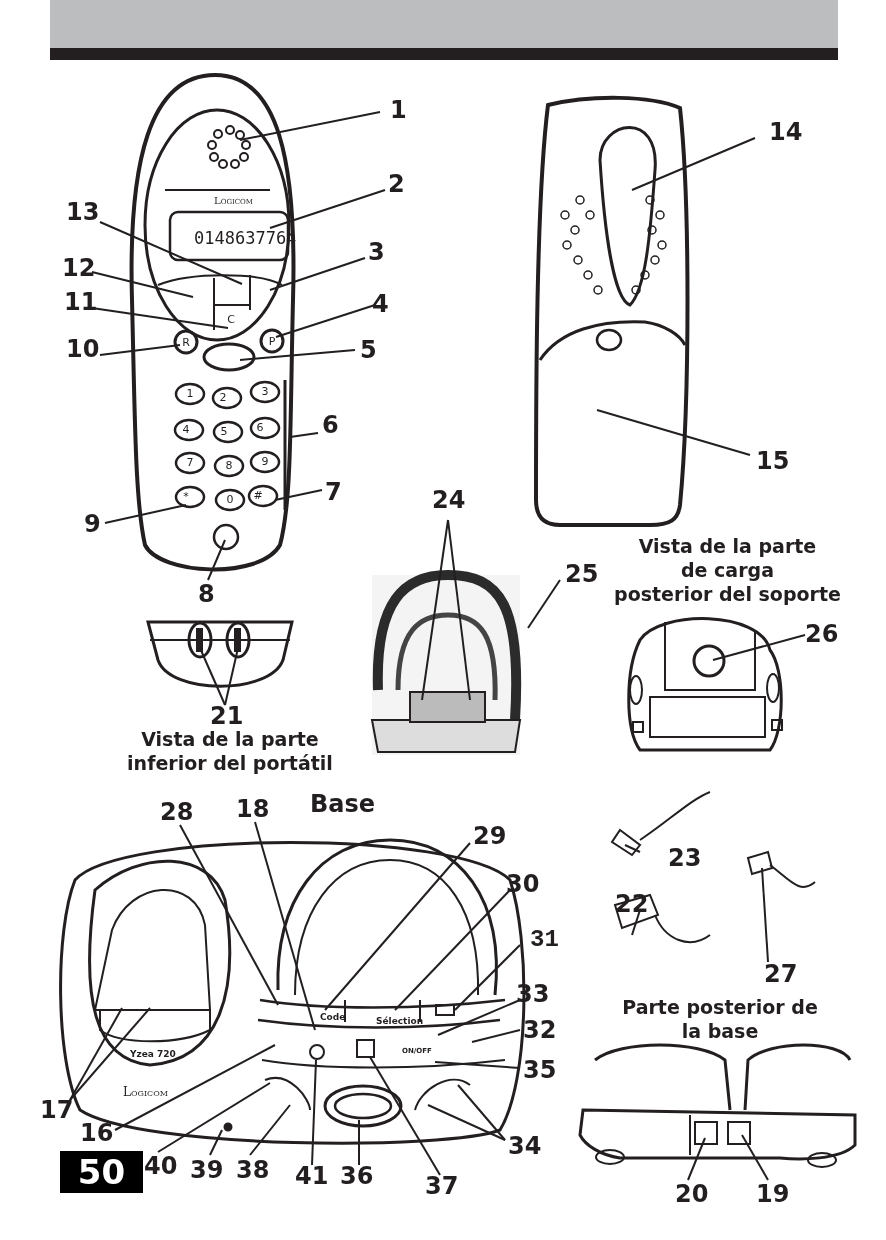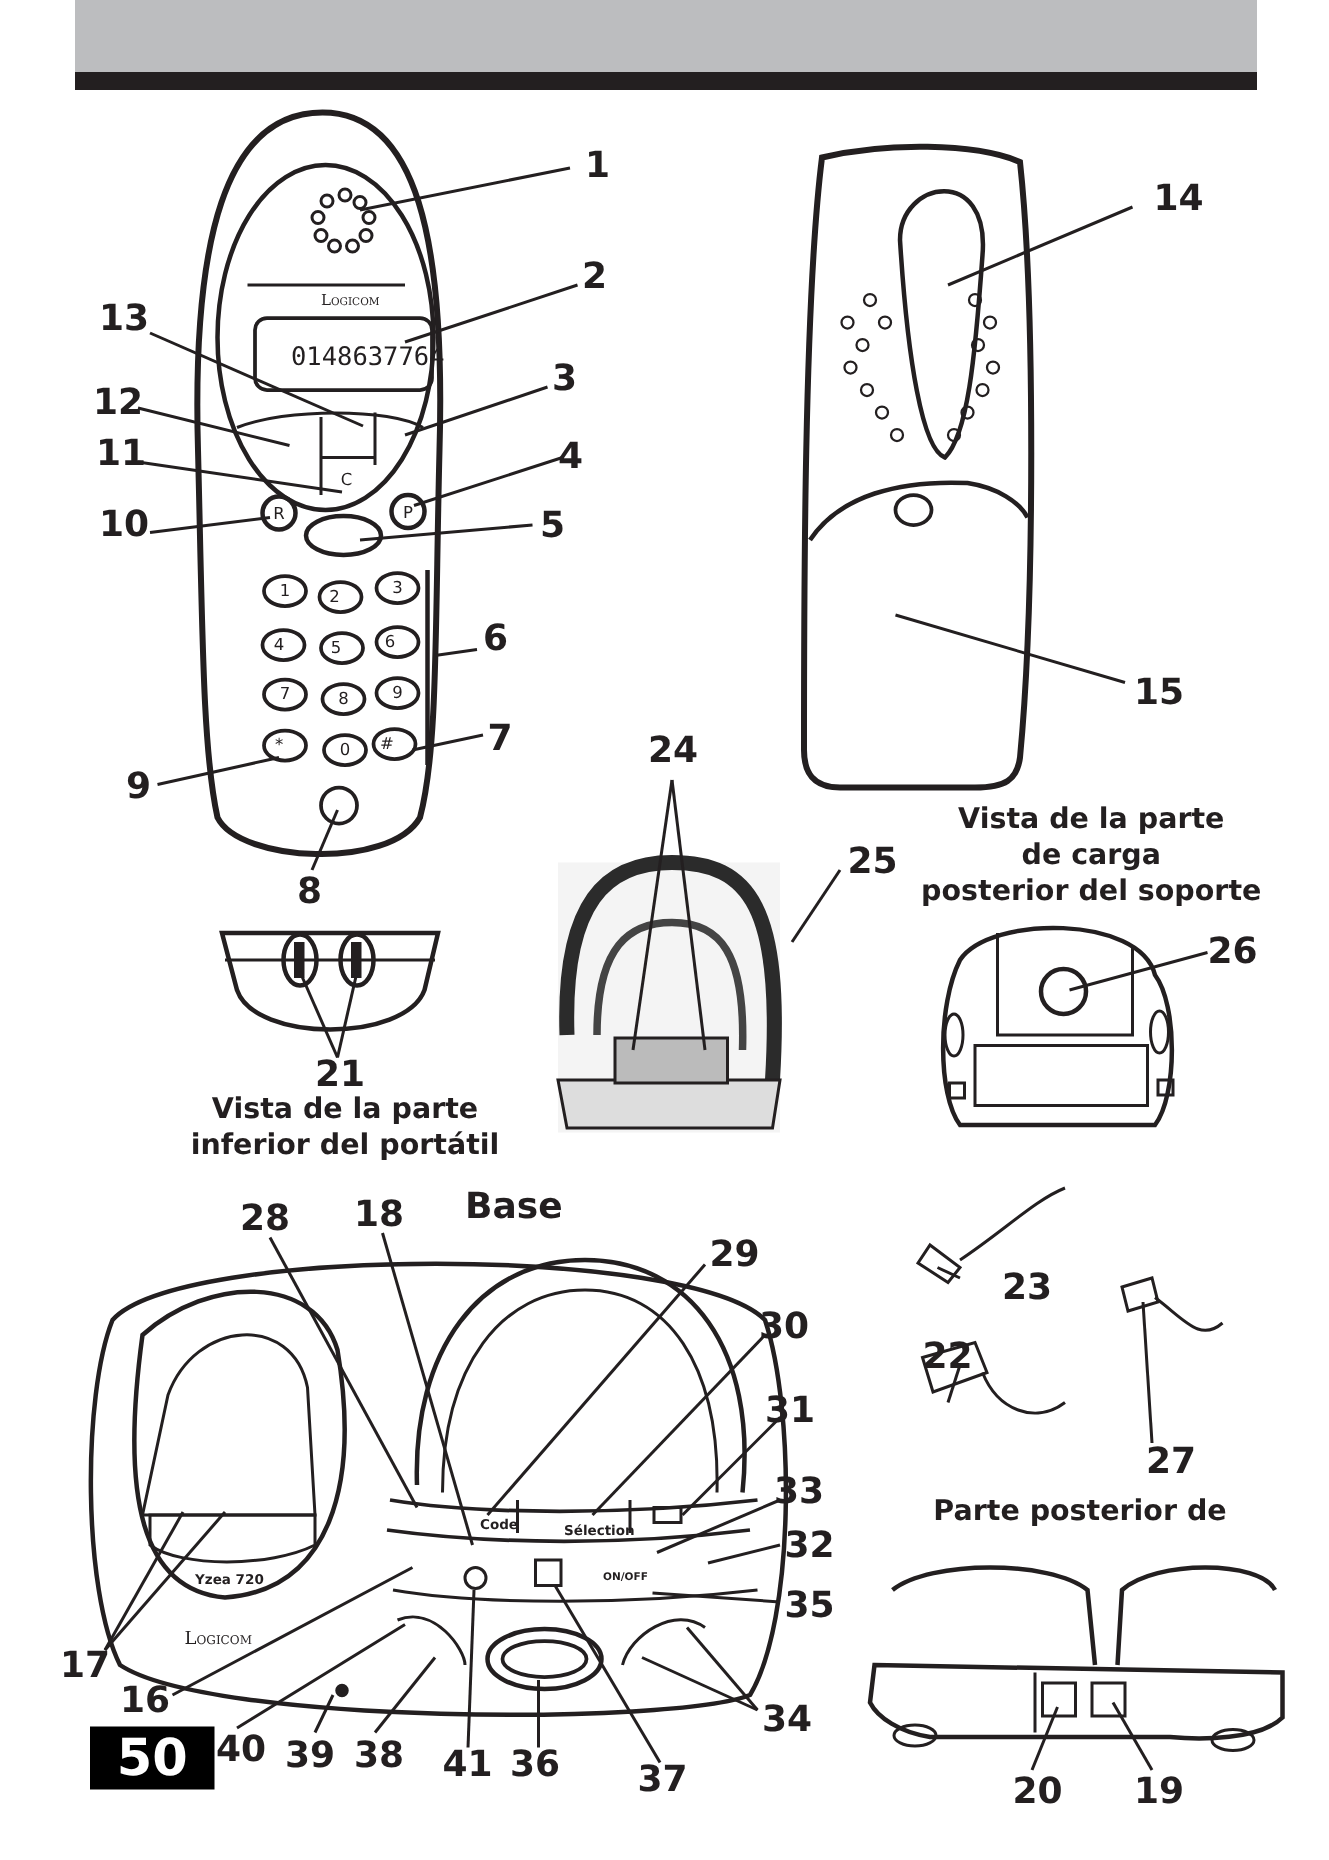--- a/index.html
+++ b/index.html
@@ -235,20 +235,21 @@
   <div>inferior del portátil</div>
 </div>
 <div class="cap" style="left:605px;top:534px;width:245px;">
   <div>Vista de la parte</div>
   <div>de carga</div>
   <div>posterior del soporte</div>
 </div>
 <div class="cap" style="left:310px;top:792px;width:60px;font-size:24px;">Base</div>
 <div class="cap" style="left:605px;top:995px;width:230px;">
   <div>Parte posterior de</div>
+  <div>la base</div>
 </div>
 
 <div class="num" style="left:390px;top:98px;">1</div>
 <div class="num" style="left:388px;top:172px;">2</div>
 <div class="num" style="left:368px;top:240px;">3</div>
 <div class="num" style="left:372px;top:292px;">4</div>
 <div class="num" style="left:360px;top:338px;">5</div>
 <div class="num" style="left:322px;top:413px;">6</div>
 <div class="num" style="left:325px;top:480px;">7</div>
 <div class="num" style="left:198px;top:582px;">8</div>
@@ -267,21 +268,21 @@
 <div class="num" style="left:210px;top:704px;">21</div>
 <div class="num" style="left:615px;top:892px;">22</div>
 <div class="num" style="left:668px;top:846px;">23</div>
 <div class="num" style="left:432px;top:488px;">24</div>
 <div class="num" style="left:565px;top:562px;">25</div>
 <div class="num" style="left:805px;top:622px;">26</div>
 <div class="num" style="left:764px;top:962px;">27</div>
 <div class="num" style="left:160px;top:800px;">28</div>
 <div class="num" style="left:473px;top:824px;">29</div>
 <div class="num" style="left:506px;top:872px;">30</div>
-<div class="num" style="left:510px;top:928px;">31</div>
+<div class="num" style="left:530px;top:928px;font-family:Liberation Mono, monospace;">31</div>
 <div class="num" style="left:523px;top:1018px;">32</div>
 <div class="num" style="left:516px;top:982px;">33</div>
 <div class="num" style="left:508px;top:1134px;">34</div>
 <div class="num" style="left:523px;top:1058px;">35</div>
 <div class="num" style="left:340px;top:1164px;">36</div>
 <div class="num" style="left:425px;top:1174px;">37</div>
 <div class="num" style="left:236px;top:1158px;text-align:right;">38</div>
 <div class="num" style="left:190px;top:1158px;">39</div>
 <div class="num" style="left:144px;top:1154px;">40</div>
 <div class="num" style="left:295px;top:1164px;">41</div>

